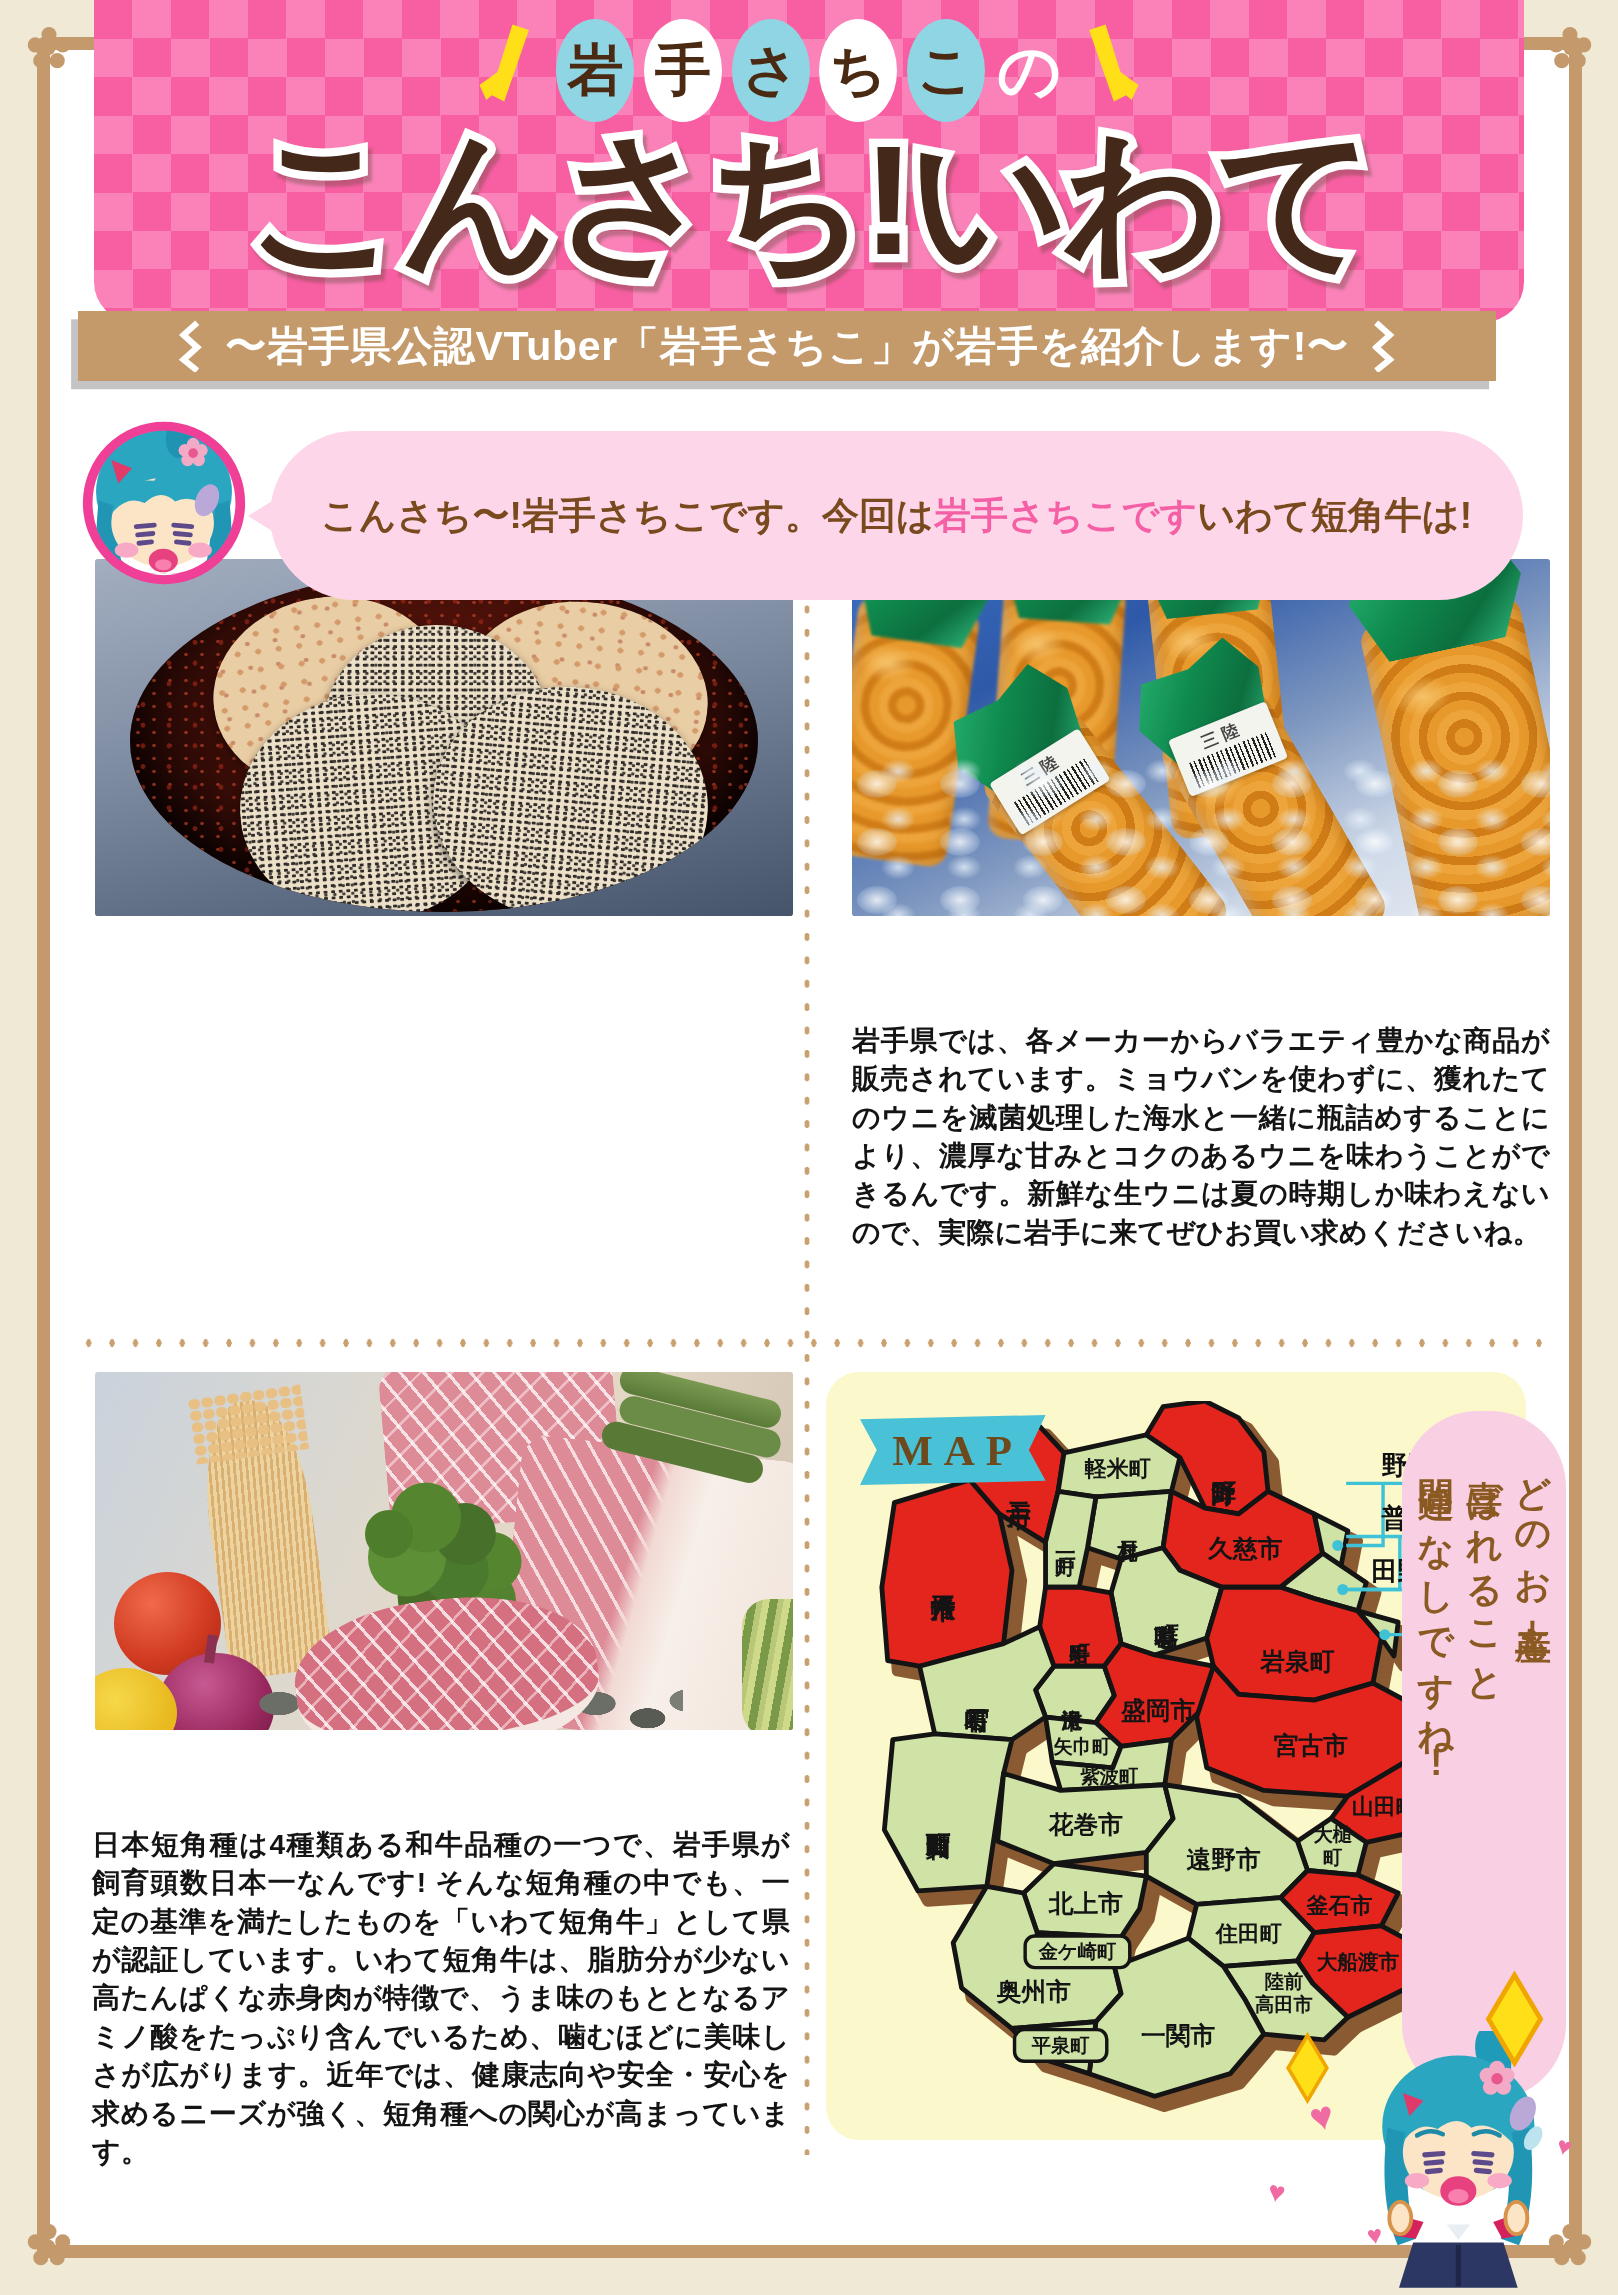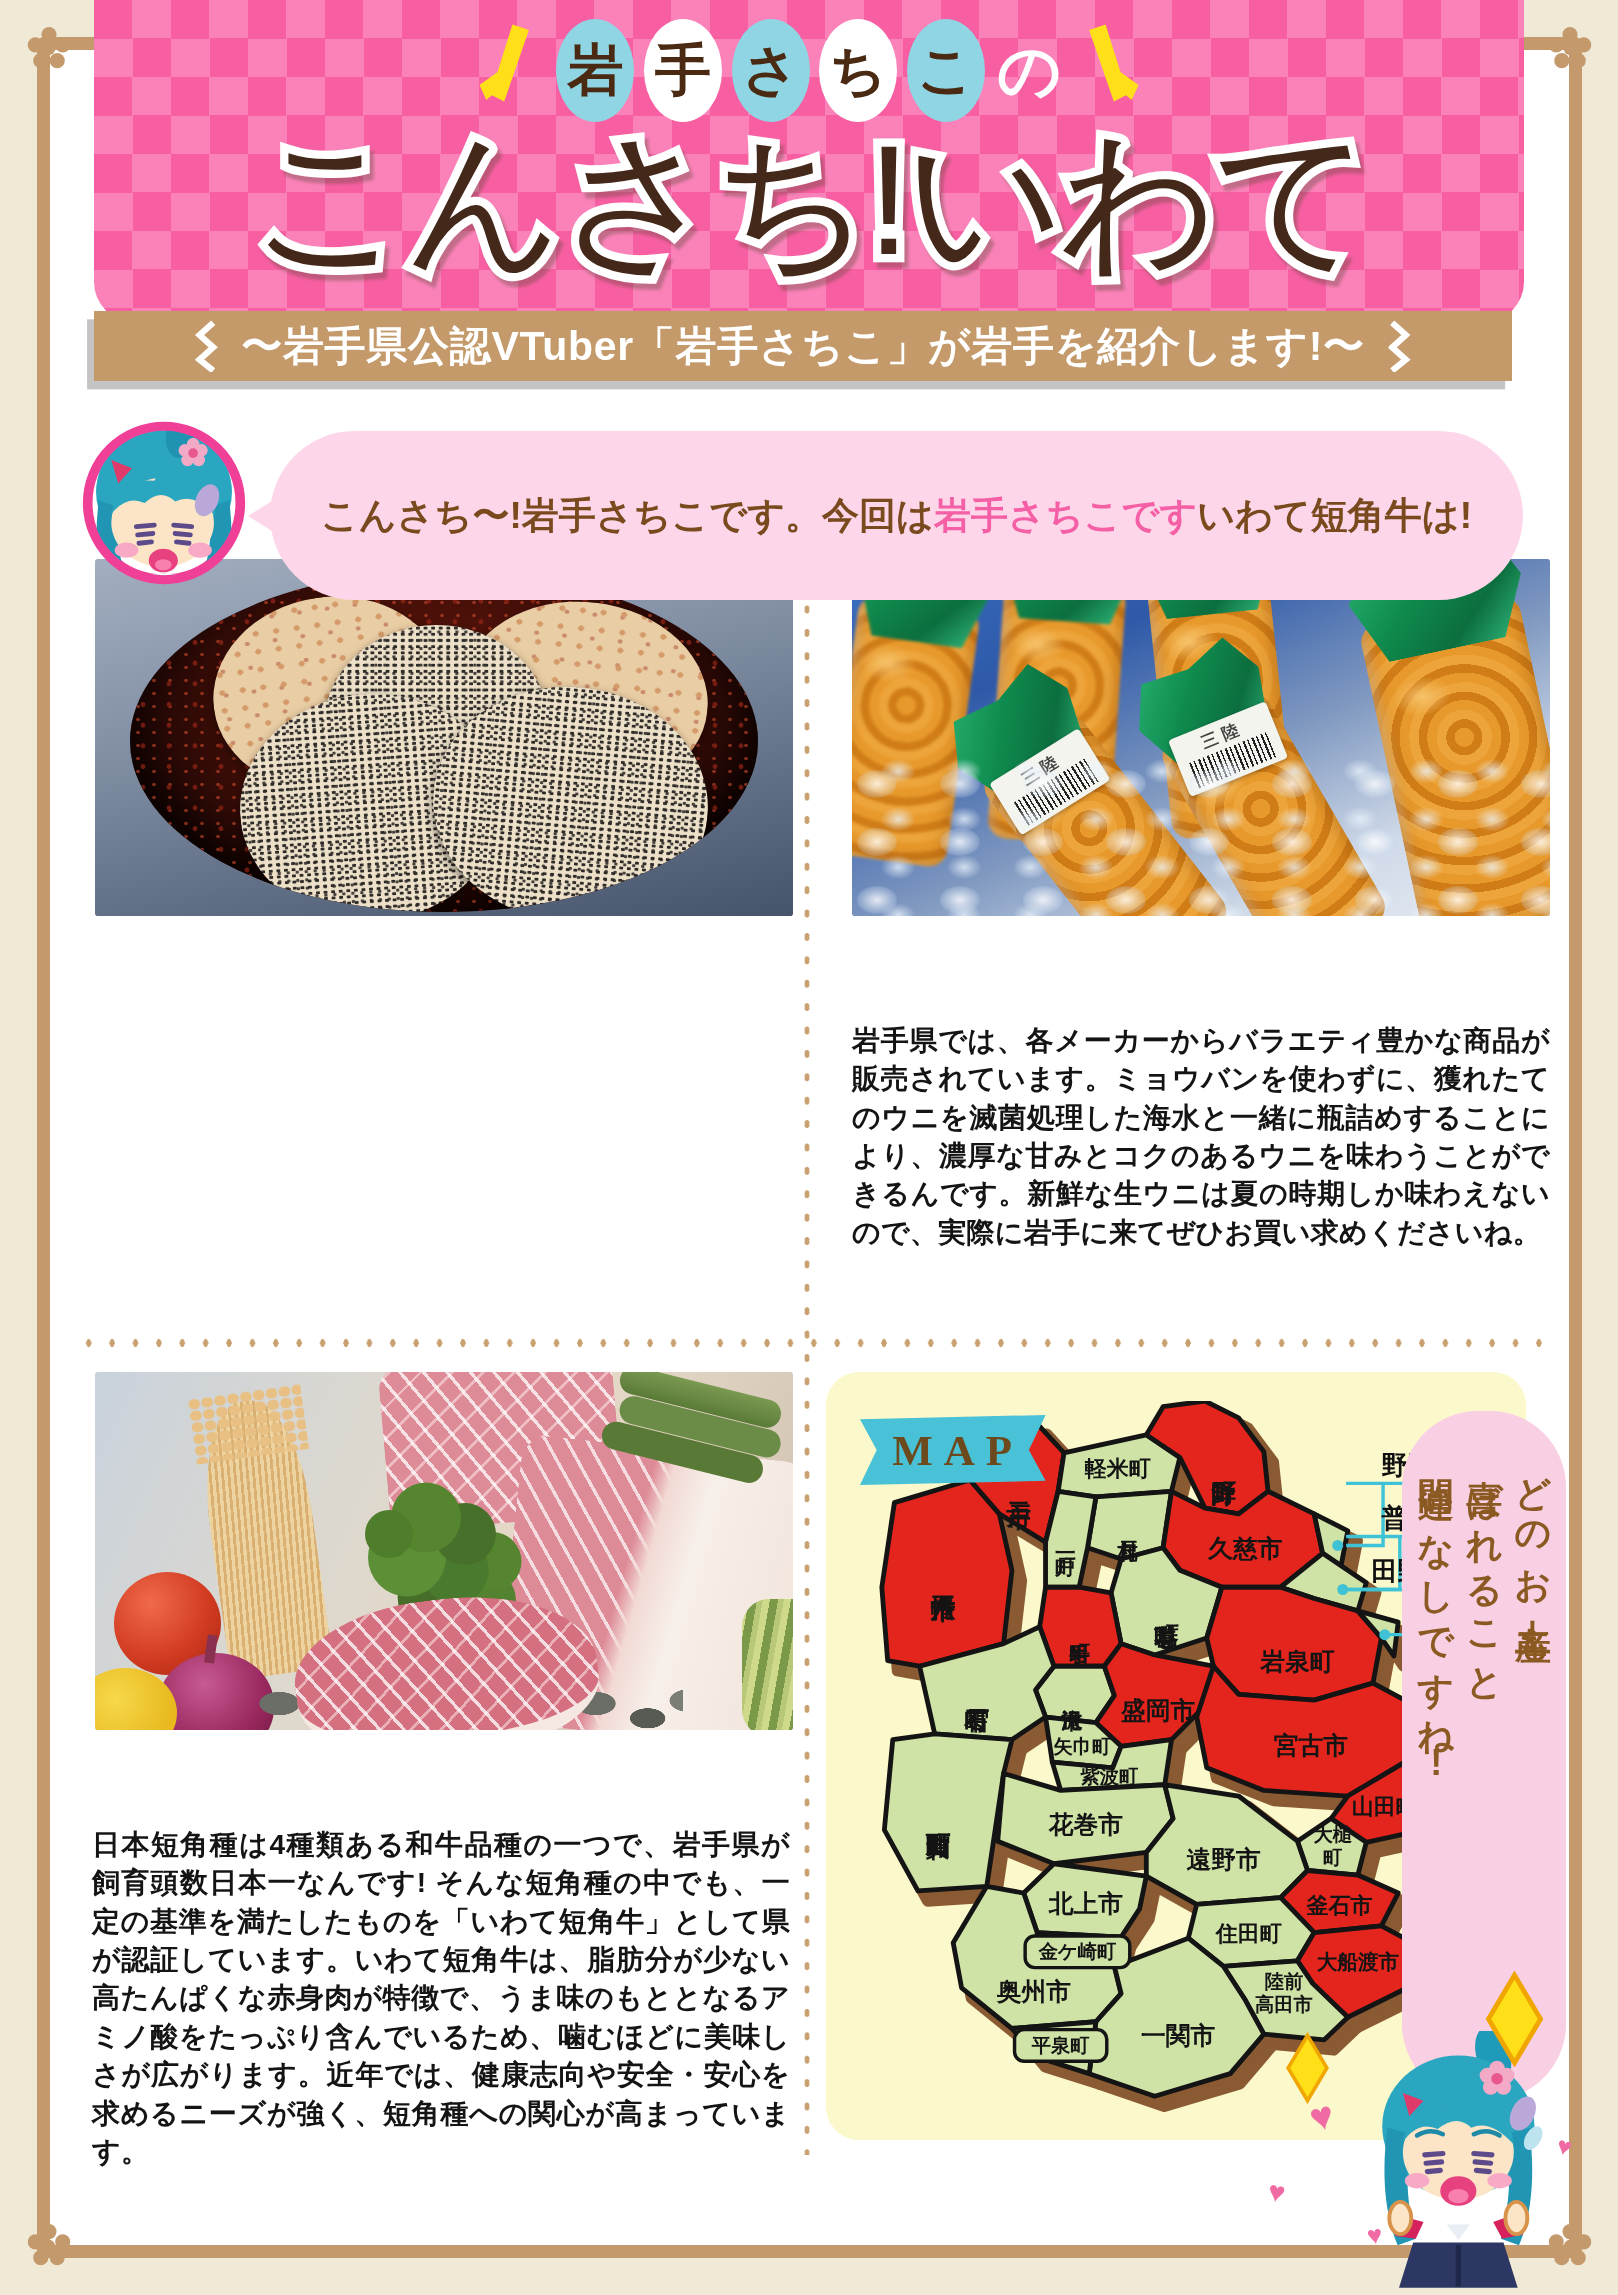--- a/index.html
+++ b/index.html
@@ -14,27 +14,27 @@
   
   .header{position:absolute;left:94px;top:0;width:1430px;height:322px;z-index:3;
     background:repeating-conic-gradient(#fa82b9 0% 25%, #f75fa2 0% 50%);background-size:77px 77px;
     border-radius:0 0 40px 40px;text-align:center;}
   .badge-row{padding-top:19px;display:flex;justify-content:center;align-items:center;gap:9.6px;}
   .oval{width:78px;height:103px;border-radius:50%;display:flex;align-items:center;justify-content:center;font-size:56px;font-weight:900;color:#4a2a12;}
   .oval.blue{background:#8fd5e3;} .oval.white{background:#fff;}
   .no-oval{color:#fff;font-size:63px;font-weight:900;padding-left:2.8px;}
   .spark{display:flex;align-items:center;}
   .main-title{margin-top:-2.8px;line-height:1.05;}
-  .title-text{position:relative;display:inline-block;font-size:156px;font-weight:400;letter-spacing:-5.5px;color:#44281a;z-index:1;
+  .title-text{position:relative;display:inline-block;font-size:156px;font-weight:700;letter-spacing:-5.5px;color:#44281a;z-index:1;
     filter:drop-shadow(4.1px 6.9px 1.4px rgba(90,70,50,.35));}
   .title-text::before{content:attr(data-text);position:absolute;left:0;top:0;z-index:-1;color:#fff;-webkit-text-stroke:16.5px #fff;}
 
   
   .banner{position:absolute;left:78px;top:311px;width:1418px;height:70px;background:#c49a6b;z-index:4;
-    display:flex;align-items:center;justify-content:center;gap:23.4px;box-shadow:-6.9px 8.3px 0 rgba(125,125,125,.45);margin-left:16px;}
+    display:flex;align-items:center;justify-content:center;gap:23.4px;box-shadow:-6.9px 8.3px 0 rgba(125,125,125,.45);}
   .banner-text{color:#fff;font-size:41px;font-weight:800;letter-spacing:0.7px;white-space:nowrap;}
 
   
   .avatar{position:absolute;left:78px;top:417px;width:172px;height:172px;z-index:4;}
   .intro-bubble{position:absolute;left:270px;top:431px;width:1253px;height:169px;background:#fdd7e9;border-radius:90px;
     display:flex;align-items:center;justify-content:center;z-index:3;}
   .intro-bubble::before{content:'';position:absolute;left:-22px;top:50%;transform:translateY(-50%);
     border-top:20.7px solid transparent;border-bottom:20.7px solid transparent;border-right:32px solid #fdd7e9;}
   .intro-text{font-size:37px;font-weight:900;color:#7a4a1f;white-space:nowrap;}
   .intro-text .hl{color:#f45fa5;}

